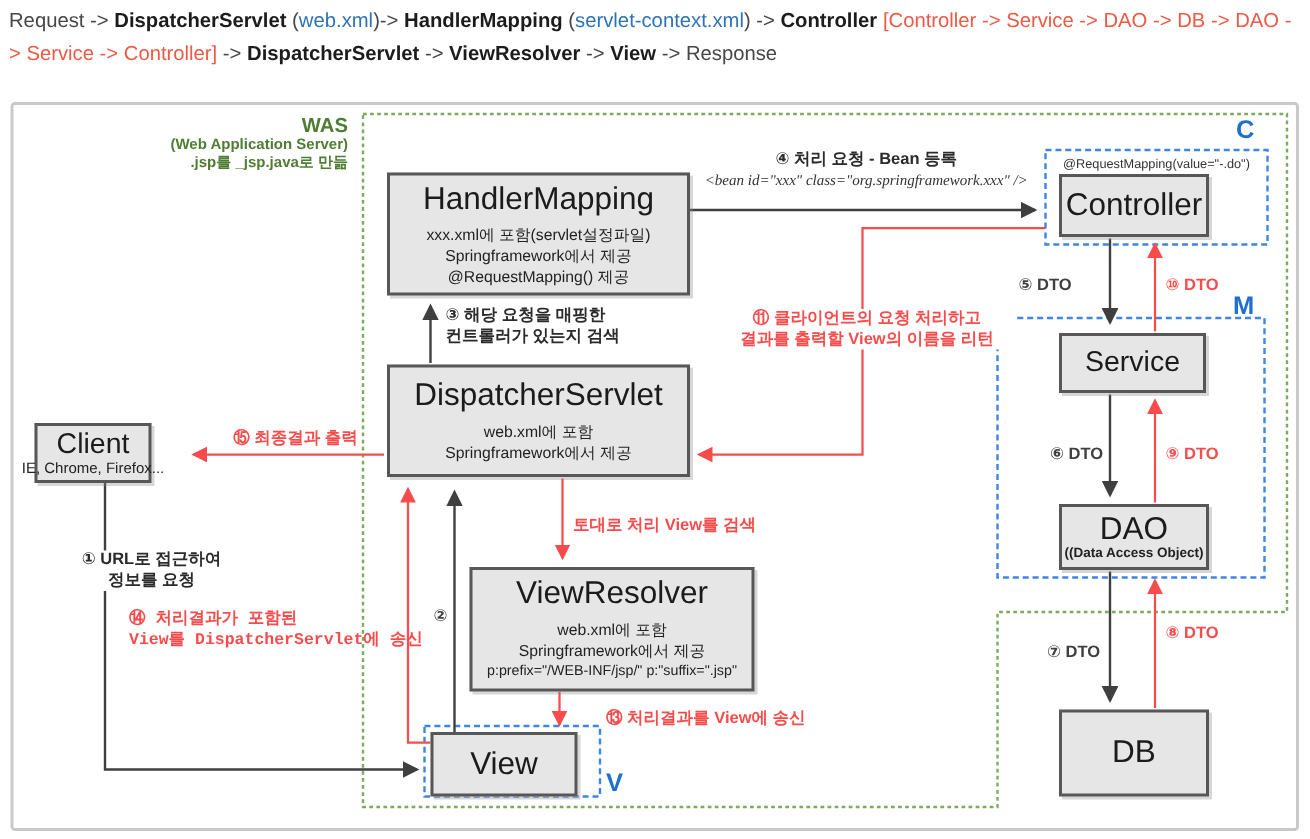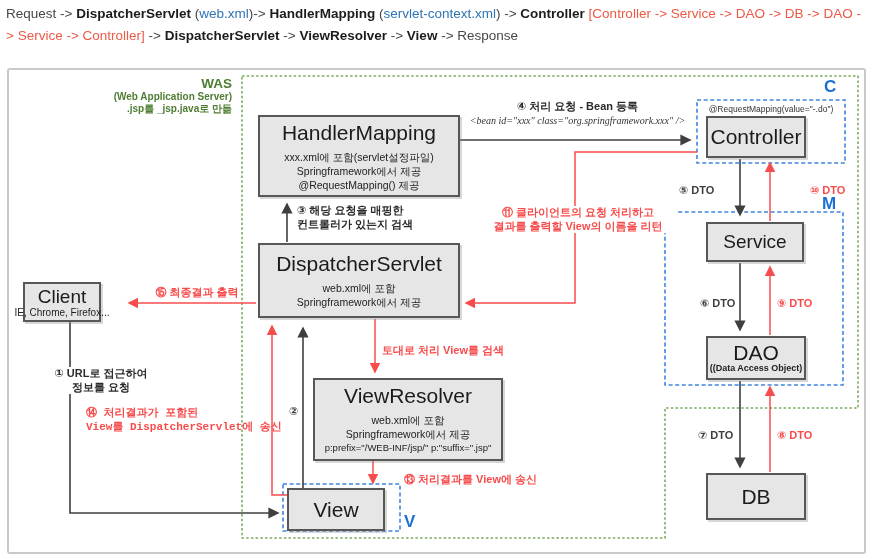--- a/index.html
+++ b/index.html
@@ -129,21 +129,21 @@
 
   <div class="box" style="left:706px;top:222px;width:98px;height:40px;">
     <div class="box-title md">Service</div>
   </div>
 
   <div class="box" style="left:706px;top:336px;width:100px;height:44px;">
     <div class="box-title" style="line-height:21px;">DAO</div>
     <div class="box-sub xs">((Data Access Object)</div>
   </div>
 
-  <div class="box" style="left:706px;top:473px;width:100px;height:47px;">
+  <div class="box" style="left:706px;top:473px;width:100px;height:58px;">
     <div class="box-title">DB</div>
   </div>
 
   <div class="box" style="left:287px;top:488px;width:98px;height:43px;">
     <div class="box-title">View</div>
   </div>
 
   <div class="lbl center bgw" style="left:46px;top:367px;width:110px;">
     <div>① URL로 접근하여</div>
     <div>정보를 요청</div>
@@ -171,19 +171,19 @@
   <div class="lbl red" style="left:380px;top:473px;padding-left:24px;">⑬ 처리결과를 View에 송신</div>
 
   <div class="lbl red right" style="left:86px;top:407px;width:182px;">
     <div>⑭ 처리결과가 포함된</div>
     <div>View를 DispatcherServlet에 송신</div>
   </div>
 
   <div class="lbl red center" style="left:148px;top:286px;width:98px;">⑮ 최종결과 출력</div>
 
   <div class="lbl" style="left:679px;top:184px;color:#3f3f3f;">⑤ DTO</div>
-  <div class="lbl red" style="left:777px;top:184px;margin-left:33px;">⑩ DTO</div>
+  <div class="lbl red" style="left:777px;top:184px;">⑩ DTO</div>
   <div class="lbl" style="left:700px;top:297px;color:#3f3f3f;">⑥ DTO</div>
   <div class="lbl red" style="left:777px;top:297px;">⑨ DTO</div>
   <div class="lbl" style="left:698px;top:429px;color:#3f3f3f;">⑦ DTO</div>
-  <div class="lbl red" style="left:777px;top:429px;">⑧ DTO</div>
+  <div class="lbl red" style="left:777px;top:416px;">⑧ DTO</div>
 
 </div>
 
 </body></html>

